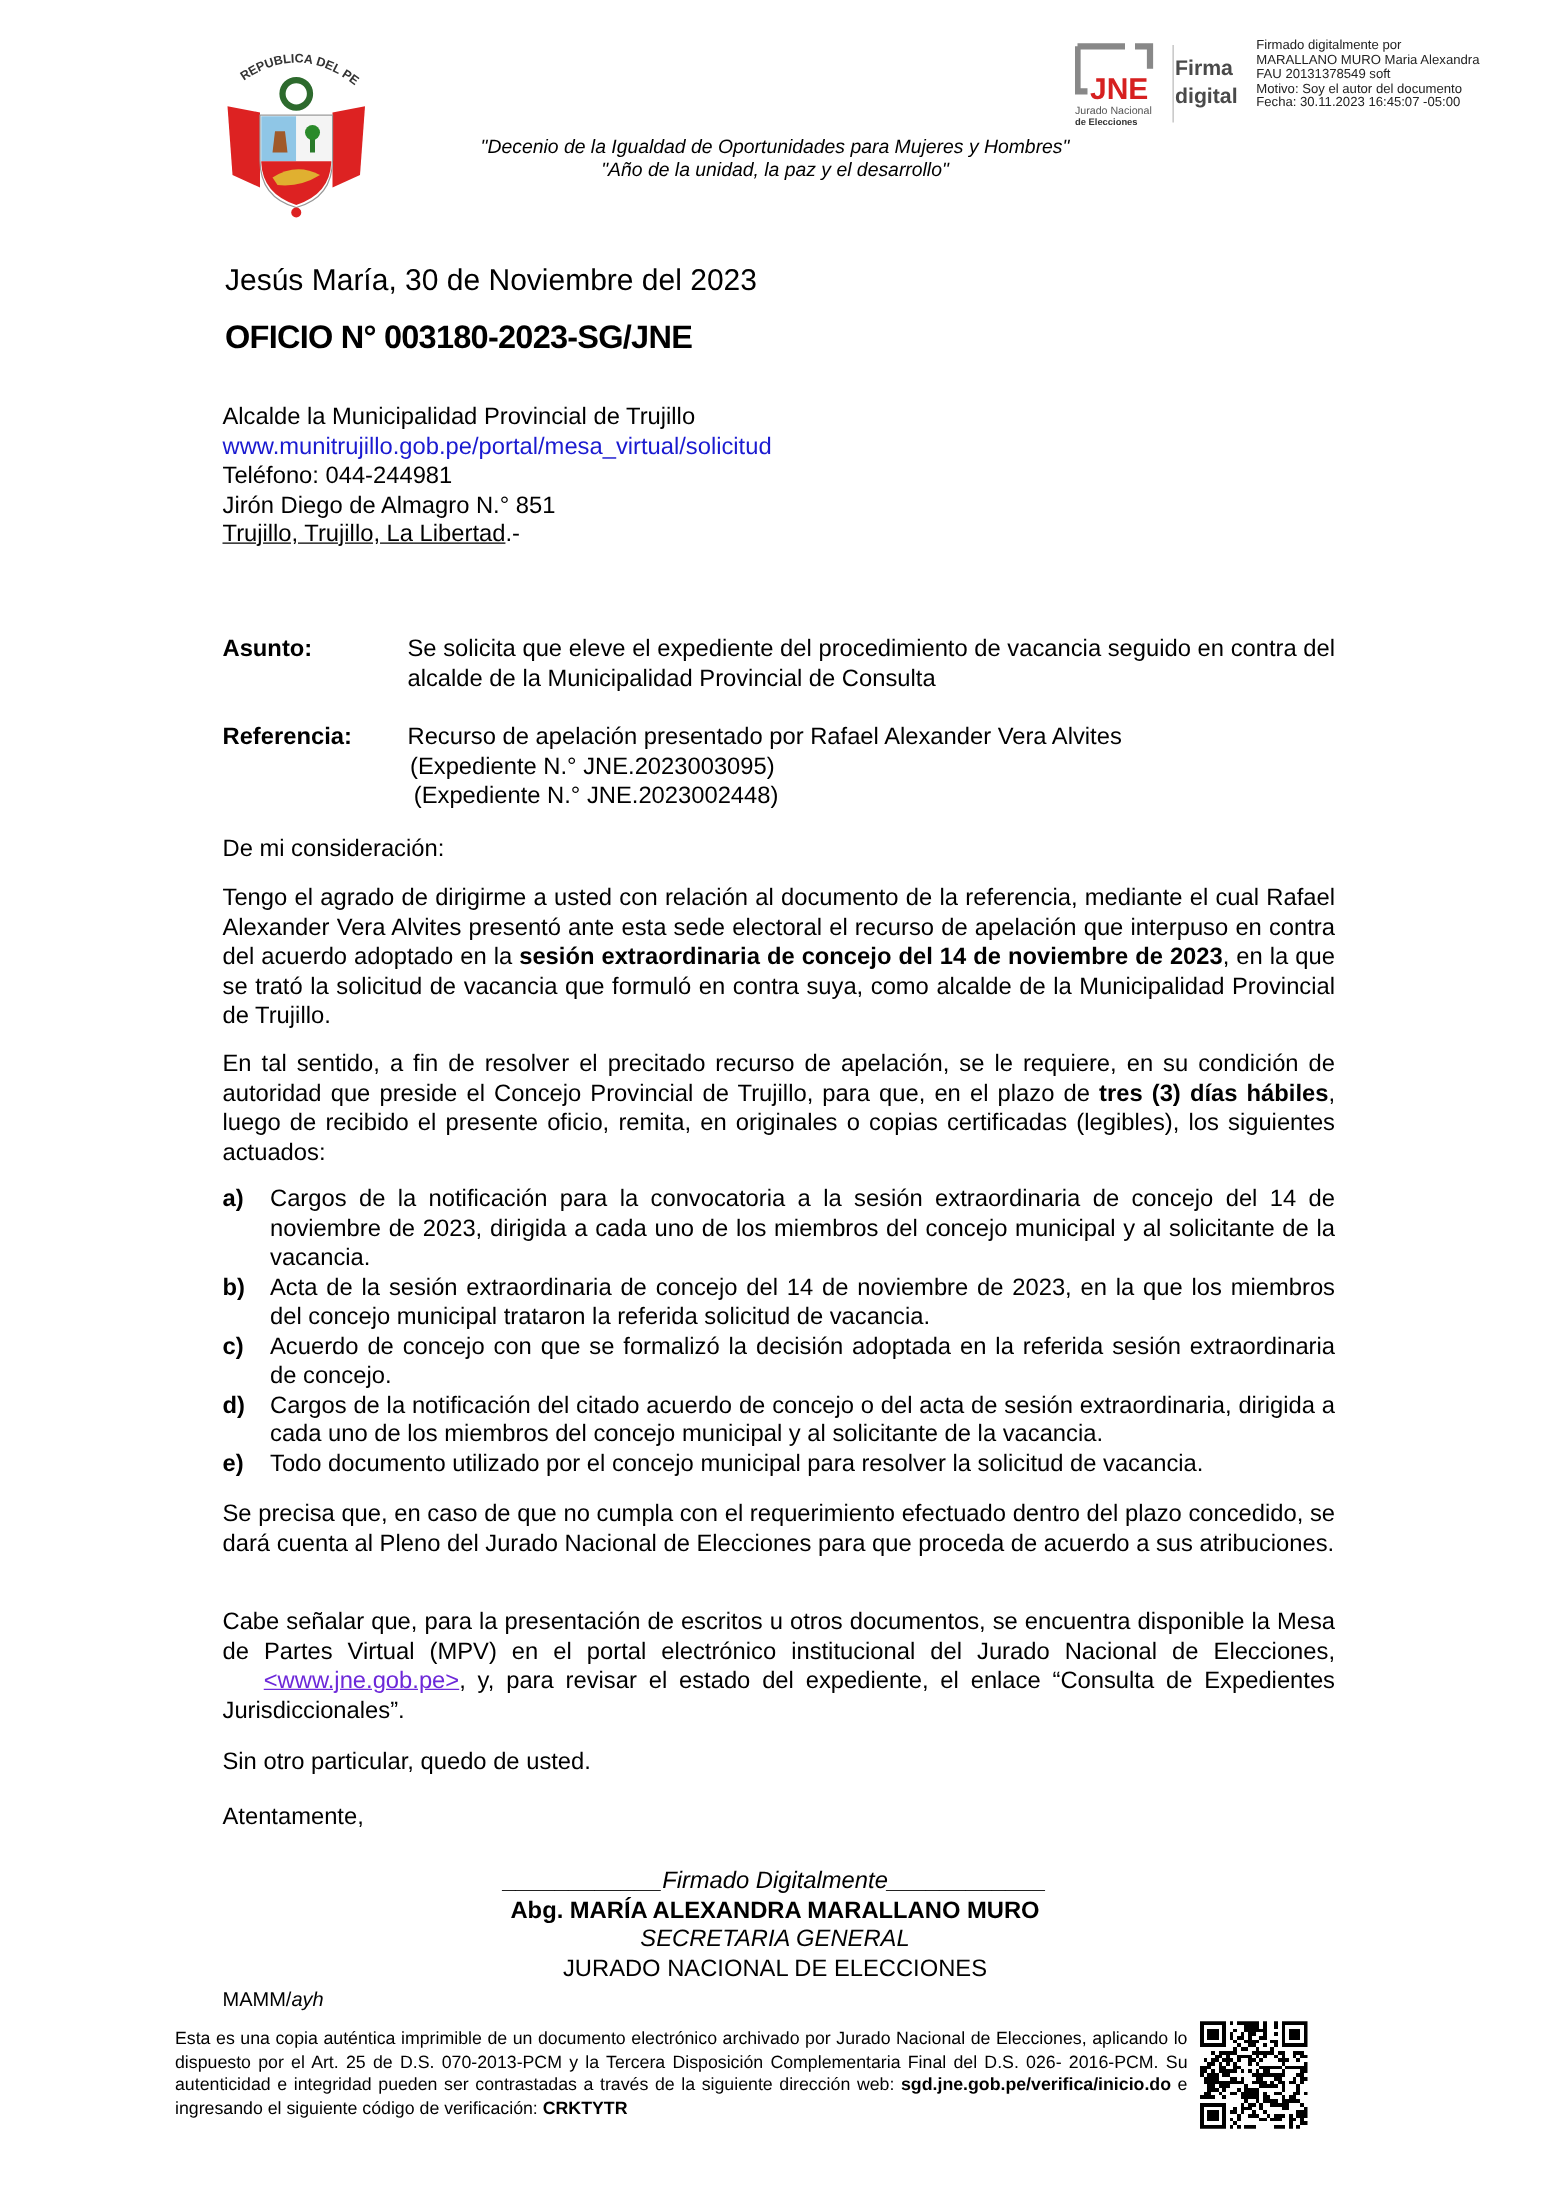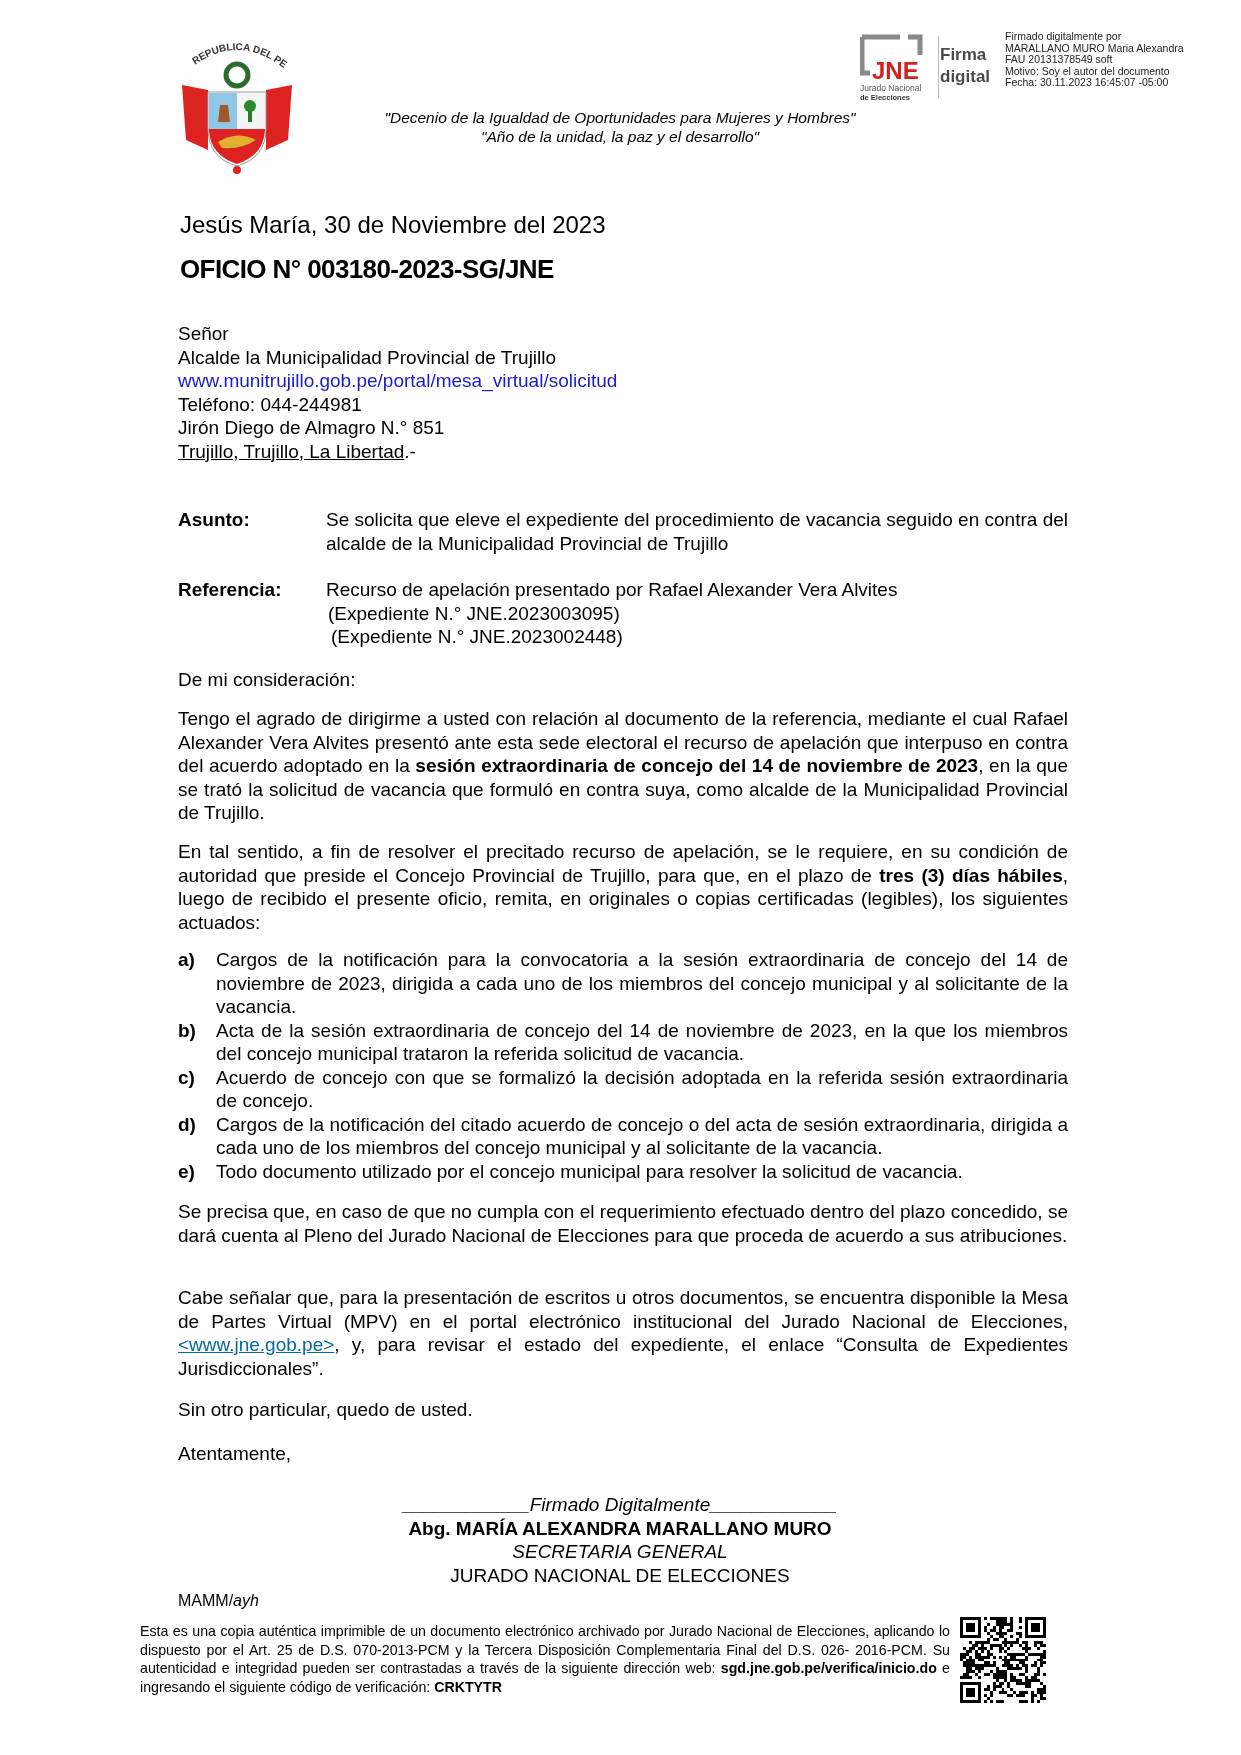--- a/index.html
+++ b/index.html
@@ -18,21 +18,21 @@
   .addressee .bold { font-weight:bold; }
   .addressee .link { color:#1a1ad0; }
   .addressee .ul { text-decoration:underline; }
   .body-text { left:178px; width:890px; font-size:19px; line-height:23.5px; text-align:justify; }
   .row { display:flex; }
   .lbl { width:148px; font-weight:bold; flex:none; }
   .b { font-weight:bold; }
   .list-item { display:flex; }
   .list-item .mk { width:38px; flex:none; font-weight:bold; }
   .list-item .tx { flex:1; text-align:justify; }
-  .link2 { color:#0369a1; text-decoration:underline; }
+  .link2 { color:#6d28d9; text-decoration:underline;margin-left:33px; }
   .signature { left:380px; width:480px; top:1493px; text-align:center; font-size:19px; line-height:23.5px; }
   .initials { left:178px; top:1592px; font-size:16px; }
   .footer { left:140px; top:1622px; width:810px; font-size:14.2px; line-height:18.5px; text-align:justify; }
   .qr { left:960px; top:1617px; width:86px; height:86px; }
 </style>
 </head>
 <body>
 
 <div class="abs crest">
   <svg width="118" height="146" viewBox="0 0 118 146">
@@ -77,32 +77,31 @@
   <div>MARALLANO MURO Maria Alexandra</div>
   <div>FAU 20131378549 soft</div>
   <div>Motivo: Soy el autor del documento</div>
   <div>Fecha: 30.11.2023 16:45:07 -05:00</div>
 </div>
 
 <div class="abs date">Jesús María, 30 de Noviembre del 2023</div>
 <div class="abs oficio">OFICIO N° 003180-2023-SG/JNE</div>
 
 <div class="abs addressee">
-  <div>Señor</div>
   <div>Alcalde la Municipalidad Provincial de Trujillo</div>
   <div class="link">www.munitrujillo.gob.pe/portal/mesa_virtual/solicitud</div>
   <div>Teléfono: 044-244981</div>
   <div>Jirón Diego de Almagro N.° 851</div>
   <div><span class="ul">Trujillo, Trujillo, La Libertad</span><span>.-</span></div>
 </div>
 
 <div class="abs body-text" style="top:508px;">
   <div class="row">
     <div class="lbl">Asunto:</div>
-    <div style="flex:1; text-align:justify;">Se solicita que eleve el expediente del procedimiento de vacancia seguido en contra del alcalde de la Municipalidad Provincial de Trujillo</div>
+    <div style="flex:1; text-align:justify;">Se solicita que eleve el expediente del procedimiento de vacancia seguido en contra del alcalde de la Municipalidad Provincial de Consulta</div>
   </div>
 </div>
 <div class="abs body-text" style="top:578px;">
   <div class="row">
     <div class="lbl">Referencia:</div>
     <div style="flex:1;">
       <div>Recurso de apelación presentado por Rafael Alexander Vera Alvites</div>
       <div style="padding-left:2px;">(Expediente N.° JNE.2023003095)</div>
       <div style="padding-left:5px;">(Expediente N.° JNE.2023002448)</div>
     </div>

